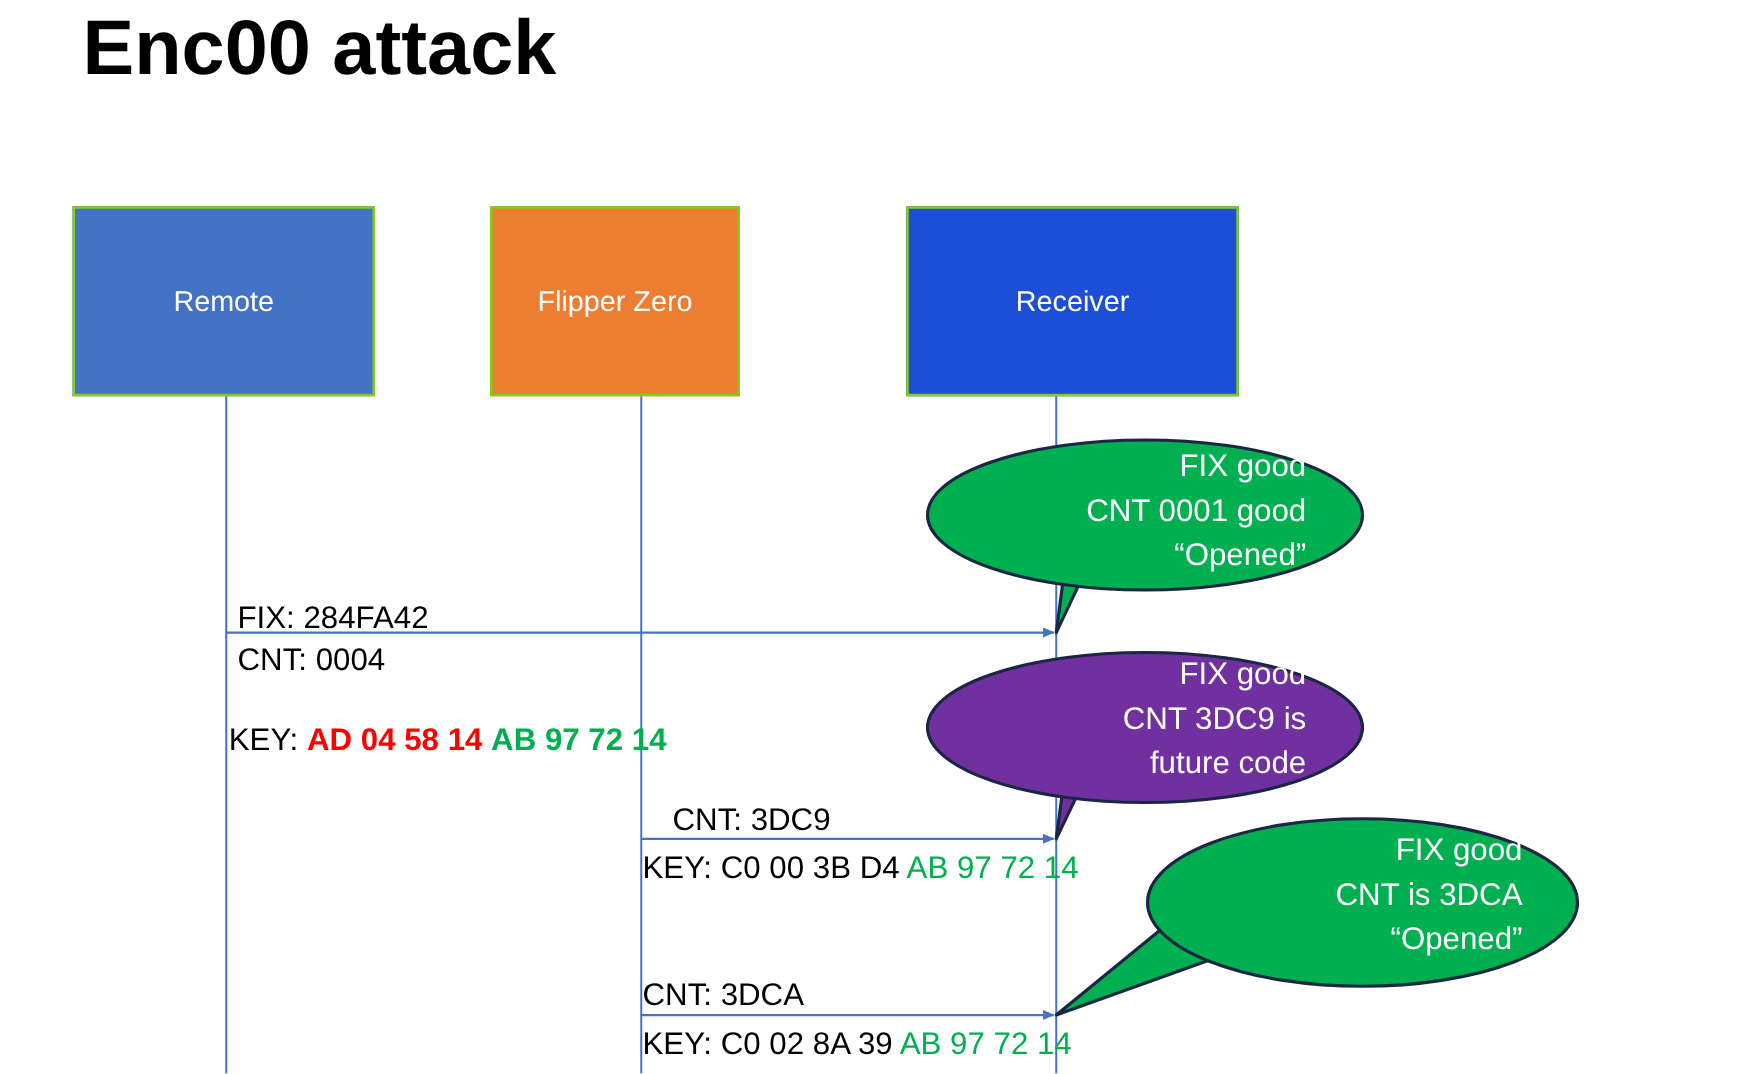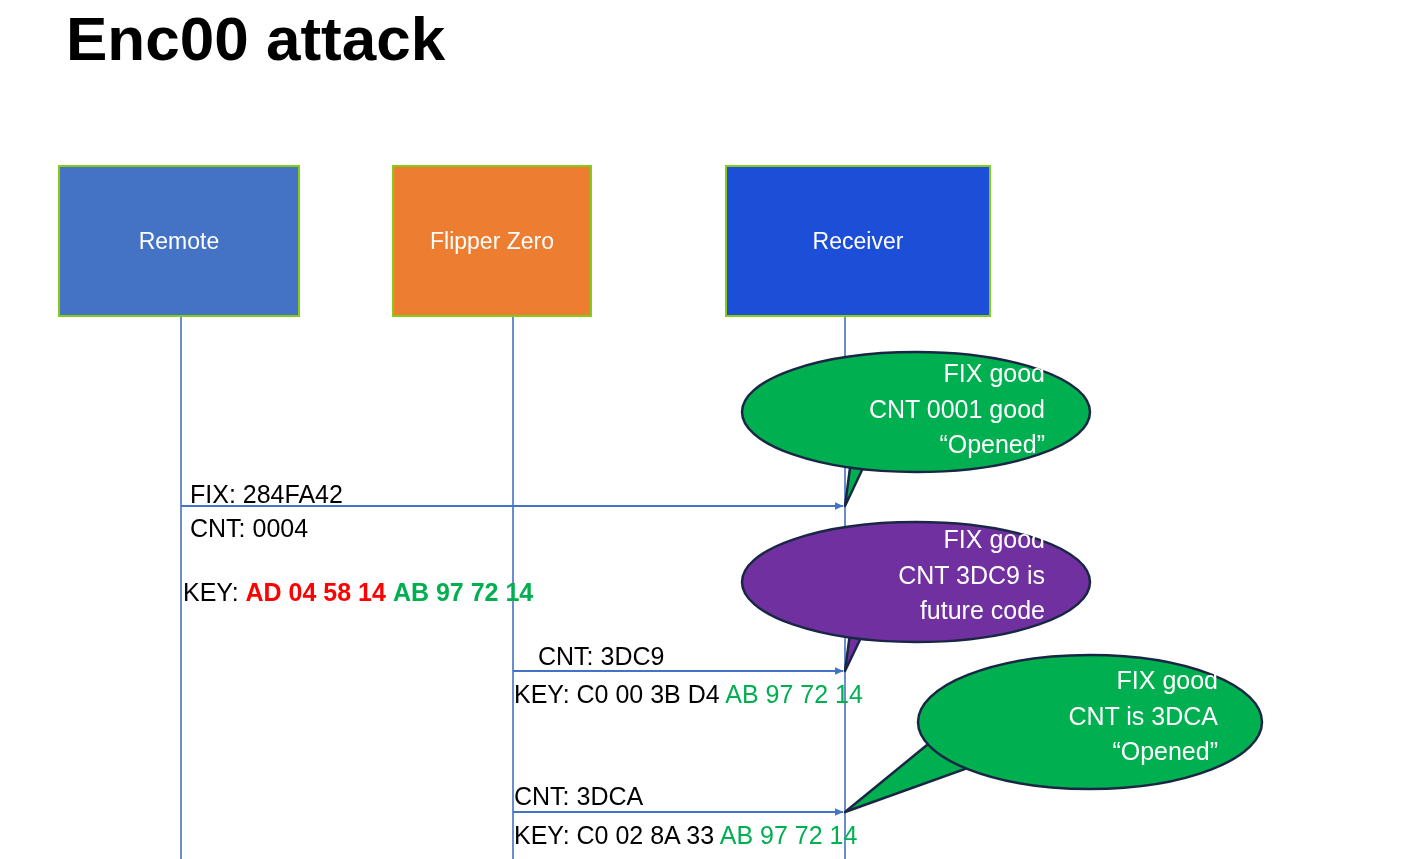--- a/index.html
+++ b/index.html
@@ -149,21 +149,21 @@
   <div class="msg-label" id="label-key2">
     <span>KEY:</span>
     <span>C0 00 3B D4</span>
     <span class="k-green-plain">AB 97 72 14</span>
   </div>
 
   <div class="msg-label" id="label-cnt3">CNT: 3DCA</div>
 
   <div class="msg-label" id="label-key3">
     <span>KEY:</span>
-    <span>C0 02 8A 33</span>
+    <span>C0 02 8A 39</span>
     <span class="k-green-plain">AB 97 72 14</span>
   </div>
 
   <div class="bubble-text" id="bubble1-text">
     <div>FIX good</div>
     <div>CNT 0001 good</div>
     <div>“Opened”</div>
   </div>
 
   <div class="bubble-text" id="bubble2-text">

